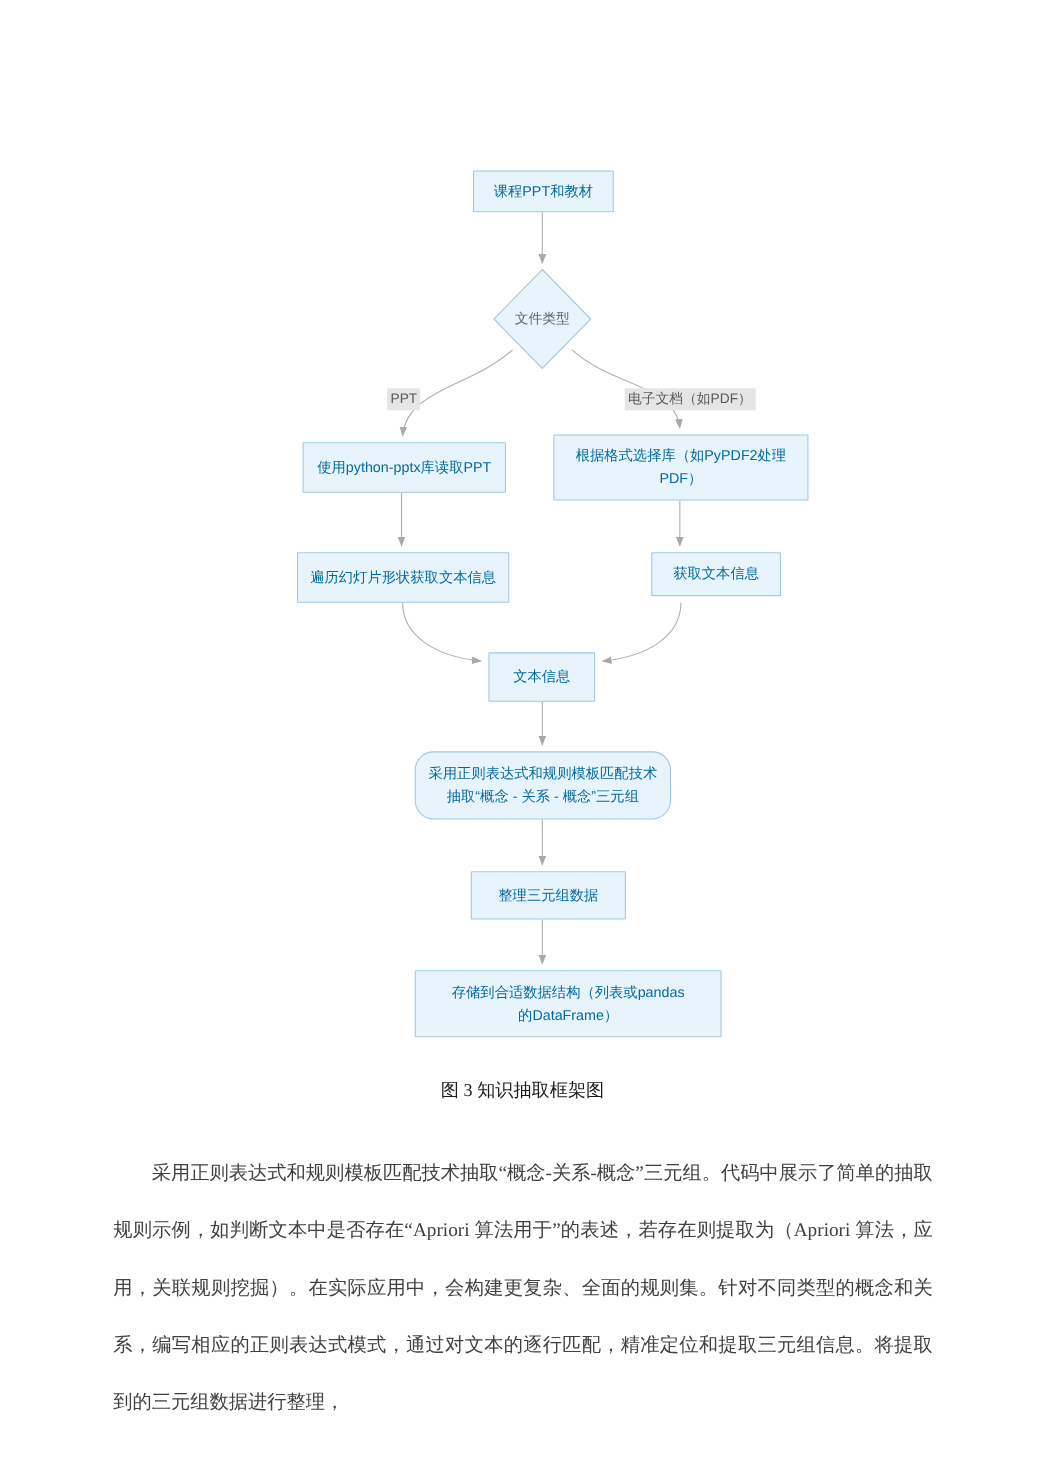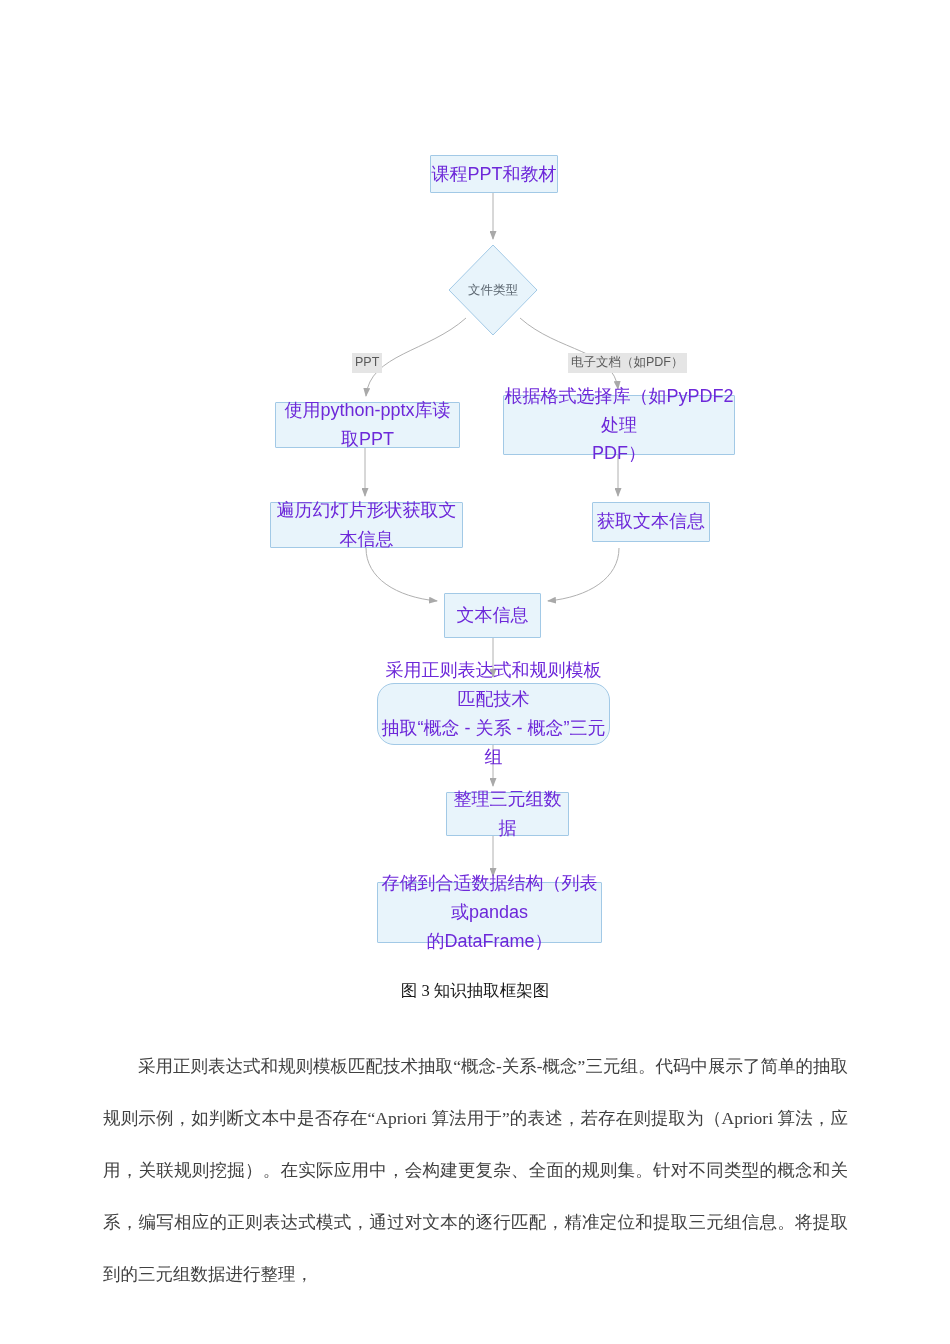--- a/index.html
+++ b/index.html
@@ -1,20 +1,20 @@
 <!DOCTYPE html>
 <html><head>
 <meta charset="utf-8">
 <style>
   html,body{margin:0;padding:0;background:#fff;}
   #page{position:relative;width:950px;height:1344px;background:#ffffff;overflow:hidden;
         font-family:"Liberation Sans","DejaVu Sans",sans-serif;}
   #edges{position:absolute;left:0;top:0;pointer-events:none;}
   .node{position:absolute;box-sizing:border-box;background:#e8f4fb;border:1px solid #a2c9e6;
-        color:#6d28d9;font-size:18px;line-height:1.6;display:flex;align-items:center;
+        color:#0369a1;font-size:13px;line-height:1.6;display:flex;align-items:center;
         justify-content:center;text-align:center;white-space:pre-line;border-radius:1px;}
   .diamond-label{position:absolute;box-sizing:border-box;background:transparent;border:none;
         color:#5b6670;font-size:12.5px;display:flex;align-items:center;justify-content:center;}
   .edge-label{position:absolute;background:#e5e5e5;color:#595959;font-size:12.5px;
         padding:1px 3px;line-height:1.4;white-space:nowrap;}
   .caption{position:absolute;left:0;top:980px;width:950px;text-align:center;
         font-family:"Liberation Serif","DejaVu Serif",serif;font-size:16.5px;color:#1a1a1a;}
   .paragraph{position:absolute;left:103px;top:1040px;width:745px;
         font-family:"Liberation Serif","DejaVu Serif",serif;font-size:17.5px;color:#404040;
         line-height:52px;text-align:justify;text-indent:2em;}
@@ -69,22 +69,22 @@
 
   <div class="node" style="left:270px;top:502px;width:193px;height:46px;">遍历幻灯片形状获取文本信息</div>
 
   <div class="node" style="left:592px;top:502px;width:118px;height:40px;font-family:Liberation Mono, monospace;">获取文本信息</div>
 
   <div class="node" style="left:444px;top:593px;width:97px;height:45px;">文本信息</div>
 
   <div class="node" style="left:377px;top:683px;width:233px;height:62px;border-radius:17px;">采用正则表达式和规则模板匹配技术
 抽取“概念 - 关系 - 概念”三元组</div>
 
-  <div class="node" style="left:428px;top:792px;width:123px;height:44px;margin-left:18px;">整理三元组数据</div>
+  <div class="node" style="left:428px;top:792px;width:141px;height:44px;">整理三元组数据</div>
 
-  <div class="node" style="left:377px;top:882px;width:225px;height:61px;">存储到合适数据结构（列表或pandas
+  <div class="node" style="left:377px;top:882px;width:279px;height:61px;">存储到合适数据结构（列表或pandas
 的DataFrame）</div>
 
   <div class="caption">图 3 知识抽取框架图</div>
 
   <div class="paragraph">采用正则表达式和规则模板匹配技术抽取“概念-关系-概念”三元组。代码中展示了简单的抽取规则示例，如判断文本中是否存在“Apriori 算法用于”的表述，若存在则提取为（Apriori 算法，应用，关联规则挖掘）。在实际应用中，会构建更复杂、全面的规则集。针对不同类型的概念和关系，编写相应的正则表达式模式，通过对文本的逐行匹配，精准定位和提取三元组信息。将提取到的三元组数据进行整理，</div>
 
 </div>
 
 </body></html>

